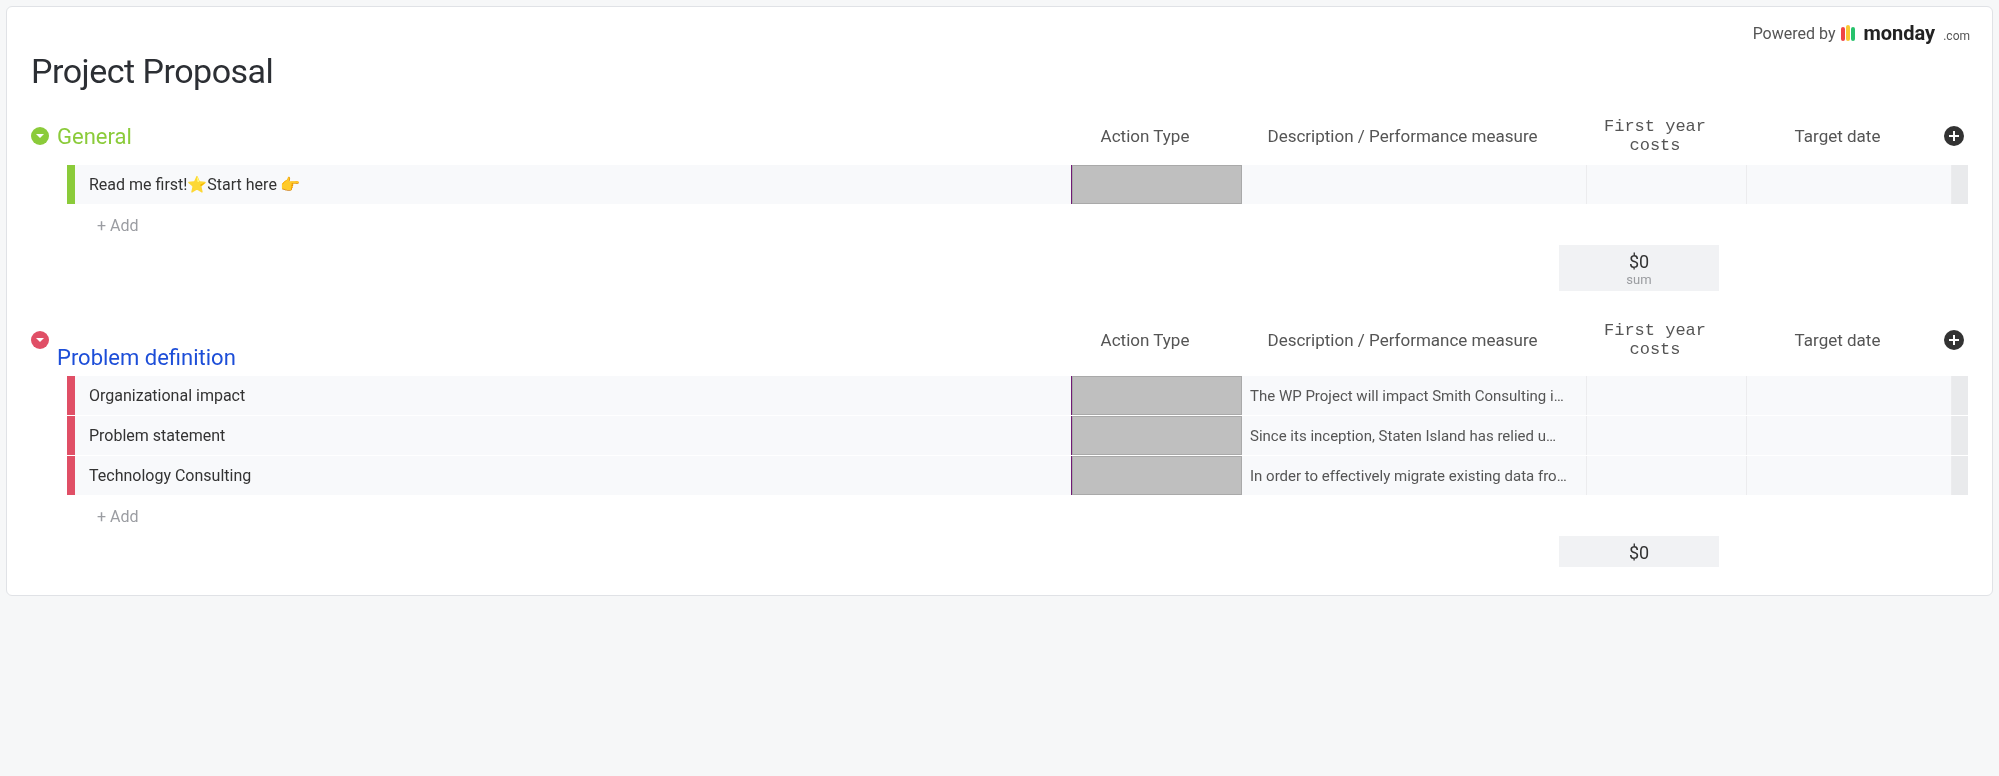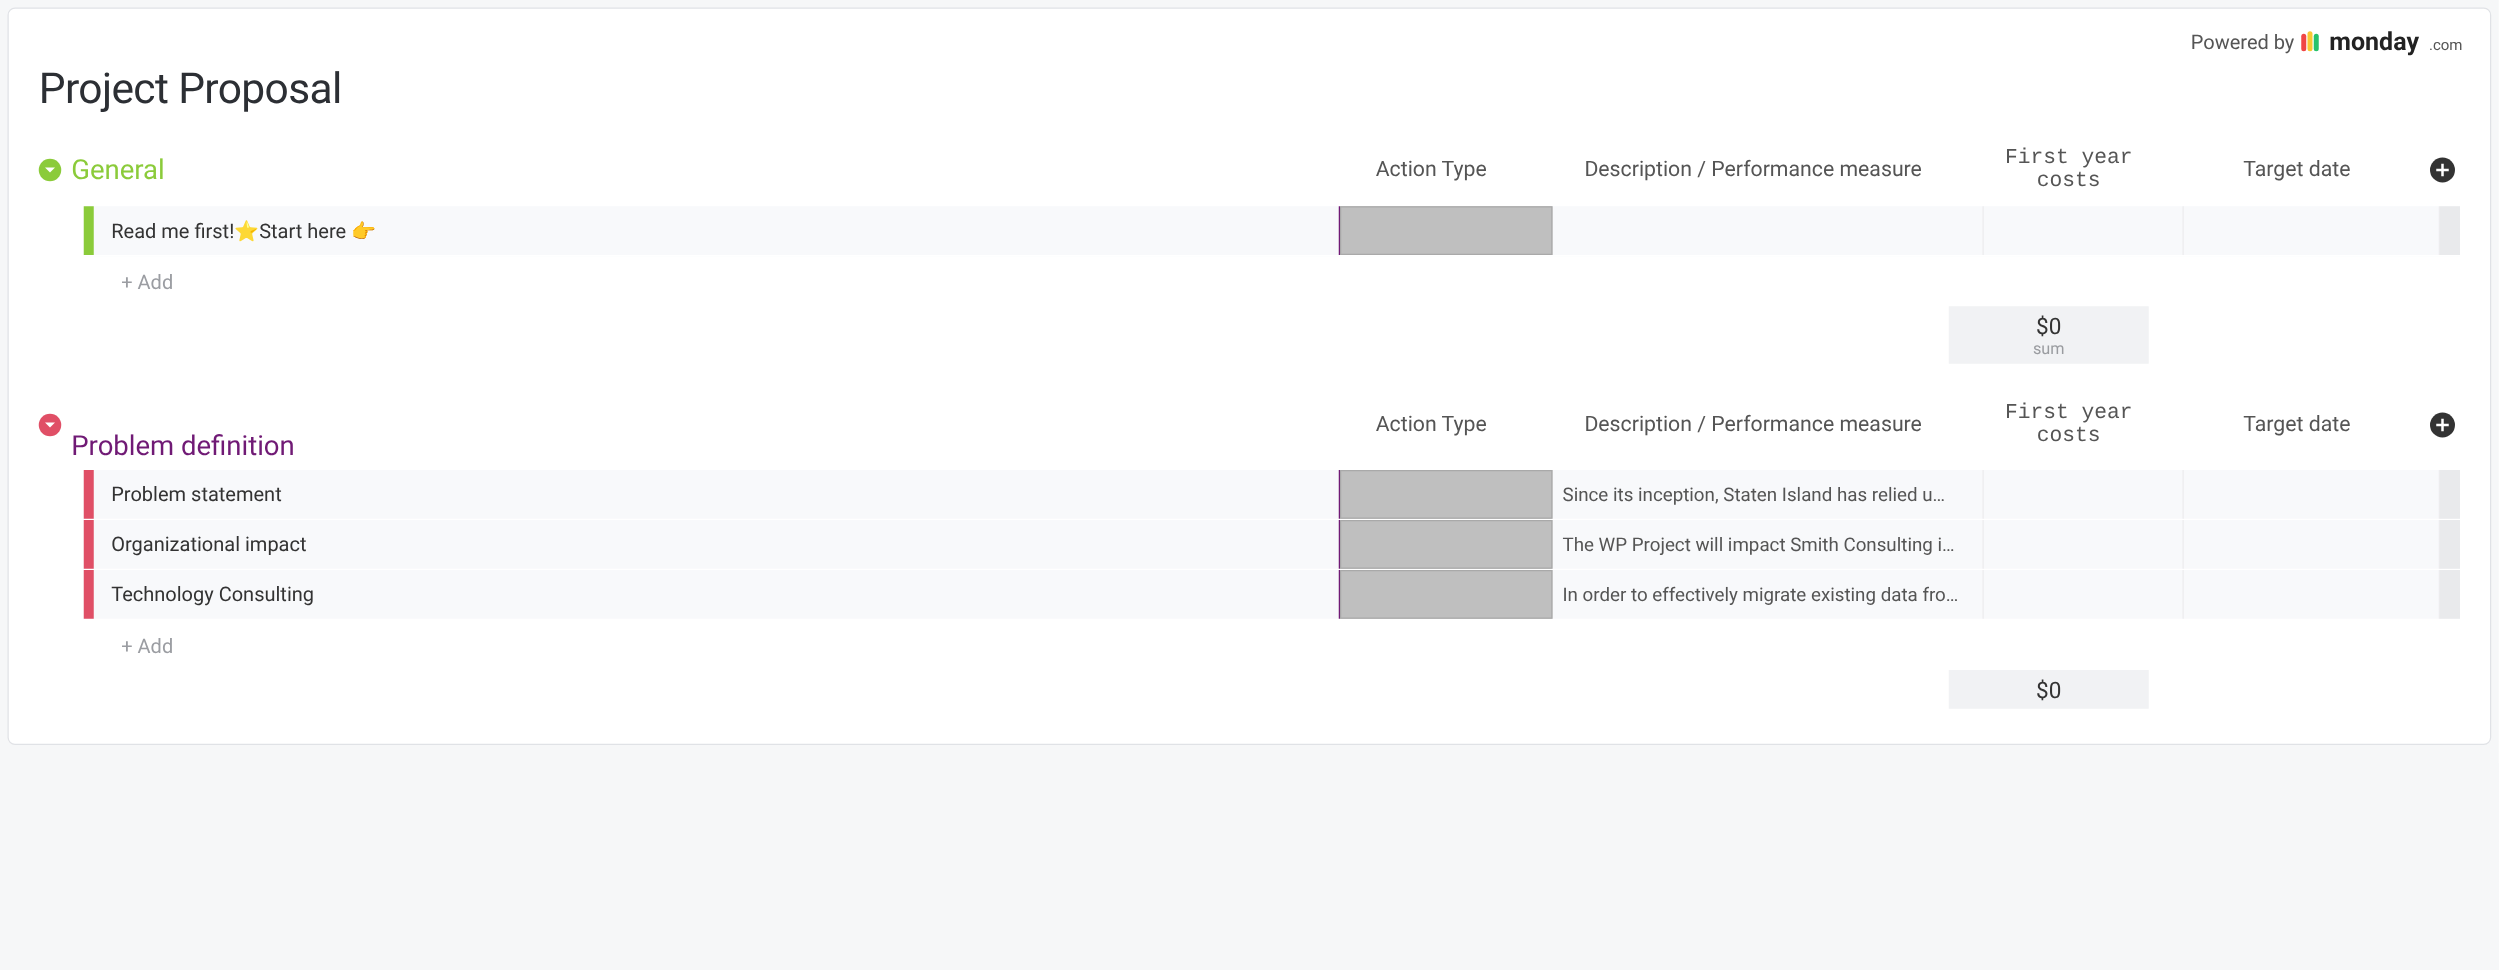--- a/index.html
+++ b/index.html
@@ -146,21 +146,21 @@
   .summary-box .lbl { font-size: 13px; color: #9a9ca0; }
   .summary-tail { width: 205px; }
   .summary-end  { width: 44px; }
 
   .g-green .group-toggle { background: #8bcb3a; }
   .g-green .group-name  { color: #8bcb3a; }
   .g-green .stripe-col  { background: #8bcb3a; }
   .g-green .add-row .stripe-col { background: #c9e79b; }
 
   .g-red .group-toggle { background: #e04f66; }
-  .g-red .group-name   { color: #701a75; margin-top: 36px; }
+  .g-red .group-name   { color: #1d4ed8; margin-top: 36px; }
   .g-red .stripe-col   { background: #e04f66; }
   .g-red .add-row .stripe-col { background: #f2b3bd; }
 </style>
 </head>
 <body>
 
 <div class="outer">
   <div class="board">
 
     <div class="powered">
@@ -257,38 +257,38 @@
                   <path d="M5 1h2v4h4v2H7v4H5V7H1V5h4z"></path>
                 </svg>
             </div>
           </div>
         </div>
       </div>
 
       <div class="rows">
         <div class="row">
           <div class="stripe-col"></div>
+          <div class="name-cell">Organizational impact</div>
+          <div class="cell action col-action"></div>
+          <div class="cell desc col-desc">The WP Project will impact Smith Consulting i…</div>
+          <div class="cell col-cost"></div>
+          <div class="cell col-target"></div>
+          <div class="cell-end"></div>
+        </div>
+        <div class="row">
+          <div class="stripe-col"></div>
           <div class="name-cell">Problem statement</div>
           <div class="cell action col-action"></div>
           <div class="cell desc col-desc">Since its inception, Staten Island has relied u…</div>
           <div class="cell col-cost"></div>
           <div class="cell col-target"></div>
           <div class="cell-end"></div>
         </div>
         <div class="row">
           <div class="stripe-col"></div>
-          <div class="name-cell">Organizational impact</div>
-          <div class="cell action col-action"></div>
-          <div class="cell desc col-desc">The WP Project will impact Smith Consulting i…</div>
-          <div class="cell col-cost"></div>
-          <div class="cell col-target"></div>
-          <div class="cell-end"></div>
-        </div>
-        <div class="row">
-          <div class="stripe-col"></div>
           <div class="name-cell">Technology Consulting</div>
           <div class="cell action col-action"></div>
           <div class="cell desc col-desc">In order to effectively migrate existing data fro…</div>
           <div class="cell col-cost"></div>
           <div class="cell col-target"></div>
           <div class="cell-end"></div>
         </div>
 
         <div class="add-row">
           <div class="stripe-col"></div>

